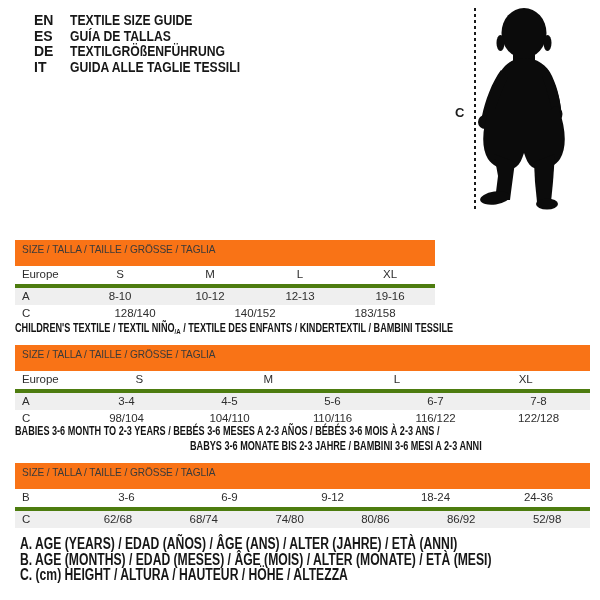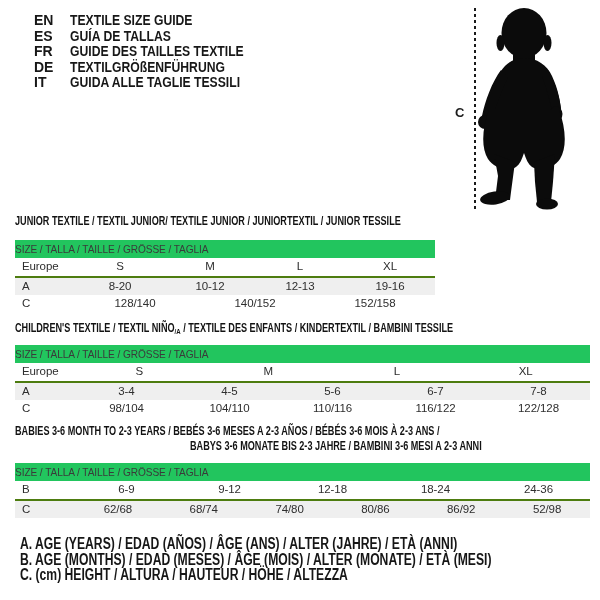--- a/index.html
+++ b/index.html
@@ -27,48 +27,44 @@
   .baby{position:absolute;left:477px;top:6px;width:102px;height:206px;}
 
   
   .tbl-title{position:absolute;left:15px;font-weight:bold;font-size:12px;line-height:15px;color:#131313;}
   .sub-a{font-size:8px;vertical-align:-2px;font-weight:bold;}
 
   
   .table{position:absolute;left:15px;font-size:11.5px;color:#2e2e2e;letter-spacing:-0.1px;}
   .w-junior{width:420px;}
   .w-wide{width:575px;}
-  .size-bar{height:18px;line-height:18px;background:#22c55e;color:#3a3a3a;box-sizing:border-box;}
+  .size-bar{height:26px;line-height:18px;background:#f97316;color:#3a3a3a;padding-left:7px;box-sizing:border-box;}
   .trow{display:flex;height:17.5px;line-height:17.5px;align-items:stretch;}
   .trow .lcell{flex:0 0 60px;padding-left:7px;box-sizing:border-box;text-align:left;}
   .trow .vcell{flex:1;text-align:center;}
   .trow.shaded{background:#efefef;}
-  .trow.hdr{border-bottom:2px solid #4d7c0f;}
+  .trow.hdr{border-bottom:4px solid #4d7c0f;}
 
   
   .footnotes{position:absolute;left:20px;top:536px;}
   .fn-row{font-weight:bold;font-size:16px;line-height:15.5px;color:#161616;}
 </style>
 </head>
 <body>
 
 <div class="canvas">
 
   <div class="langs">
     <div class="lang-row">
       <span class="lang-code">EN</span>
       <span class="condl">TEXTILE SIZE GUIDE</span>
     </div>
     <div class="lang-row">
       <span class="lang-code">ES</span>
       <span class="condl">GUÍA DE TALLAS</span>
-    </div>
-    <div class="lang-row">
-      <span class="lang-code">FR</span>
-      <span class="condl">GUIDE DES TAILLES TEXTILE</span>
     </div>
     <div class="lang-row">
       <span class="lang-code">DE</span>
       <span class="condl">TEXTILGRÖßENFÜHRUNG</span>
     </div>
     <div class="lang-row">
       <span class="lang-code">IT</span>
       <span class="condl">GUIDA ALLE TAGLIE TESSILI</span>
     </div>
   </div>
@@ -87,46 +83,43 @@
       <path d="M71,64 C77,74 82,88 84,102 C85,110 77,113 75,104 C72,92 68,78 65,70 Z"></path>
       <ellipse cx="79" cy="108" rx="6.5" ry="7.5"></ellipse>
       <path d="M12,104 C5,122 4,142 11,153 C17,162 30,166 39,161 C43,158 45,153 47,147 C49,153 51,158 55,161 C64,166 77,162 83,153 C90,142 89,122 82,104 Z"></path>
       <path d="M17,148 L38,156 L34,186 L33,194 L18,194 L21,170 Z"></path>
       <ellipse cx="18" cy="192" rx="15" ry="6.5" transform="rotate(-8 18 192)"></ellipse>
       <path d="M57,156 L78,148 L76,176 L74,196 L60,196 L58,176 Z"></path>
       <ellipse cx="70" cy="198" rx="11" ry="5.5"></ellipse>
     </g>
   </svg>
 
-  <div class="tbl-title" style="top:214px;">
-    <span class="cond">JUNIOR TEXTILE / TEXTIL JUNIOR/ TEXTILE JUNIOR / JUNIORTEXTIL / JUNIOR TESSILE</span>
-  </div>
   <div class="table w-junior" style="top:240px;">
     <div class="size-bar">
       <span class="condb">SIZE / TALLA / TAILLE / GRÖSSE / TAGLIA</span>
     </div>
     <div class="trow hdr">
       <div class="lcell">Europe</div>
       <div class="vcell">S</div>
       <div class="vcell">M</div>
       <div class="vcell">L</div>
       <div class="vcell">XL</div>
     </div>
     <div class="trow shaded">
       <div class="lcell">A</div>
-      <div class="vcell">8-20</div>
+      <div class="vcell">8-10</div>
       <div class="vcell">10-12</div>
       <div class="vcell">12-13</div>
       <div class="vcell">19-16</div>
     </div>
     <div class="trow">
       <div class="lcell">C</div>
       <div class="vcell">128/140</div>
       <div class="vcell">140/152</div>
-      <div class="vcell">152/158</div>
+      <div class="vcell">183/158</div>
     </div>
   </div>
 
   <div class="tbl-title" style="top:321px;">
     <span class="cond"><span>CHILDREN'S TEXTILE / TEXTIL NIÑO</span><span class="sub-a">/A</span><span> / TEXTILE DES ENFANTS / KINDERTEXTIL / BAMBINI TESSILE</span></span>
   </div>
   <div class="table w-wide" style="top:345px;">
     <div class="size-bar">
       <span class="condb">SIZE / TALLA / TAILLE / GRÖSSE / TAGLIA</span>
     </div>
@@ -158,23 +151,23 @@
   <div class="tbl-title" style="top:424px;text-align:right;">
     <span class="cond">BABIES 3-6 MONTH TO 2-3 YEARS / BEBÉS 3-6 MESES A 2-3 AÑOS / BÉBÉS 3-6 MOIS À 2-3 ANS /</span><br>
     <span class="cond">BABYS 3-6 MONATE BIS 2-3 JAHRE / BAMBINI 3-6 MESI A 2-3 ANNI</span>
   </div>
   <div class="table w-wide" style="top:463px;">
     <div class="size-bar">
       <span class="condb">SIZE / TALLA / TAILLE / GRÖSSE / TAGLIA</span>
     </div>
     <div class="trow hdr">
       <div class="lcell">B</div>
+      <div class="vcell">3-6</div>
       <div class="vcell">6-9</div>
       <div class="vcell">9-12</div>
-      <div class="vcell">12-18</div>
       <div class="vcell">18-24</div>
       <div class="vcell">24-36</div>
     </div>
     <div class="trow shaded">
       <div class="lcell">C</div>
       <div class="vcell">62/68</div>
       <div class="vcell">68/74</div>
       <div class="vcell">74/80</div>
       <div class="vcell">80/86</div>
       <div class="vcell">86/92</div>

